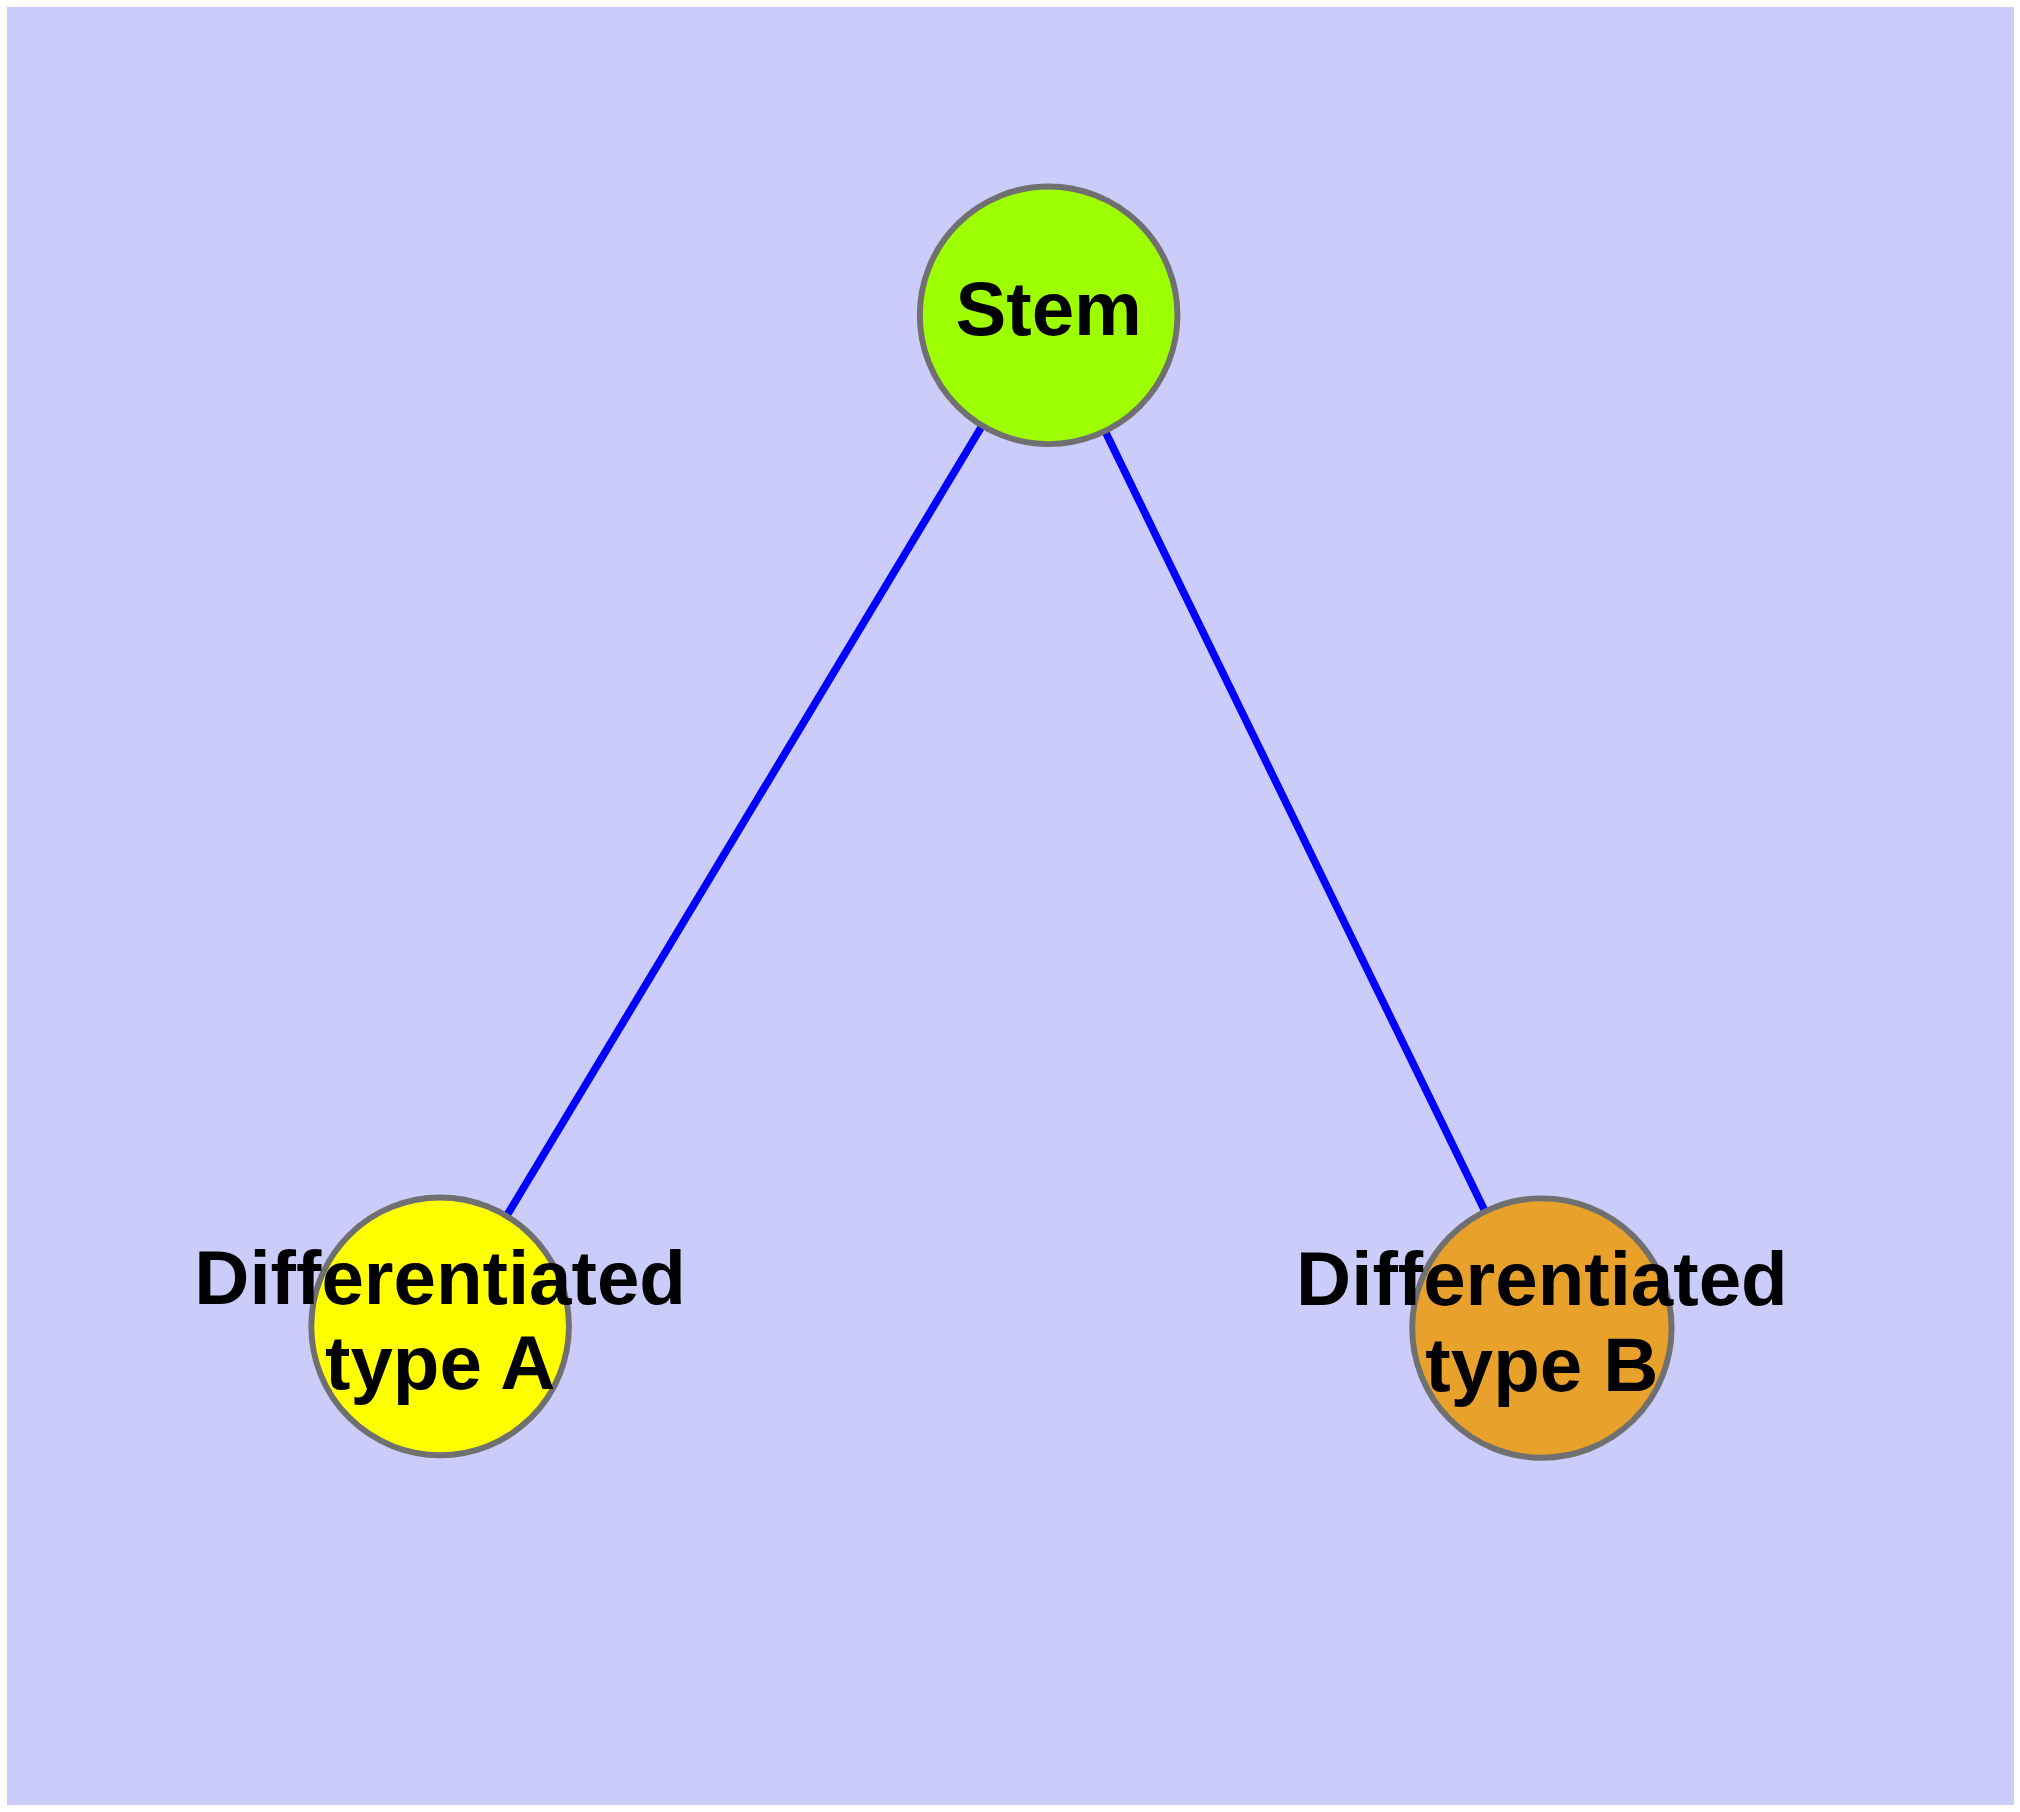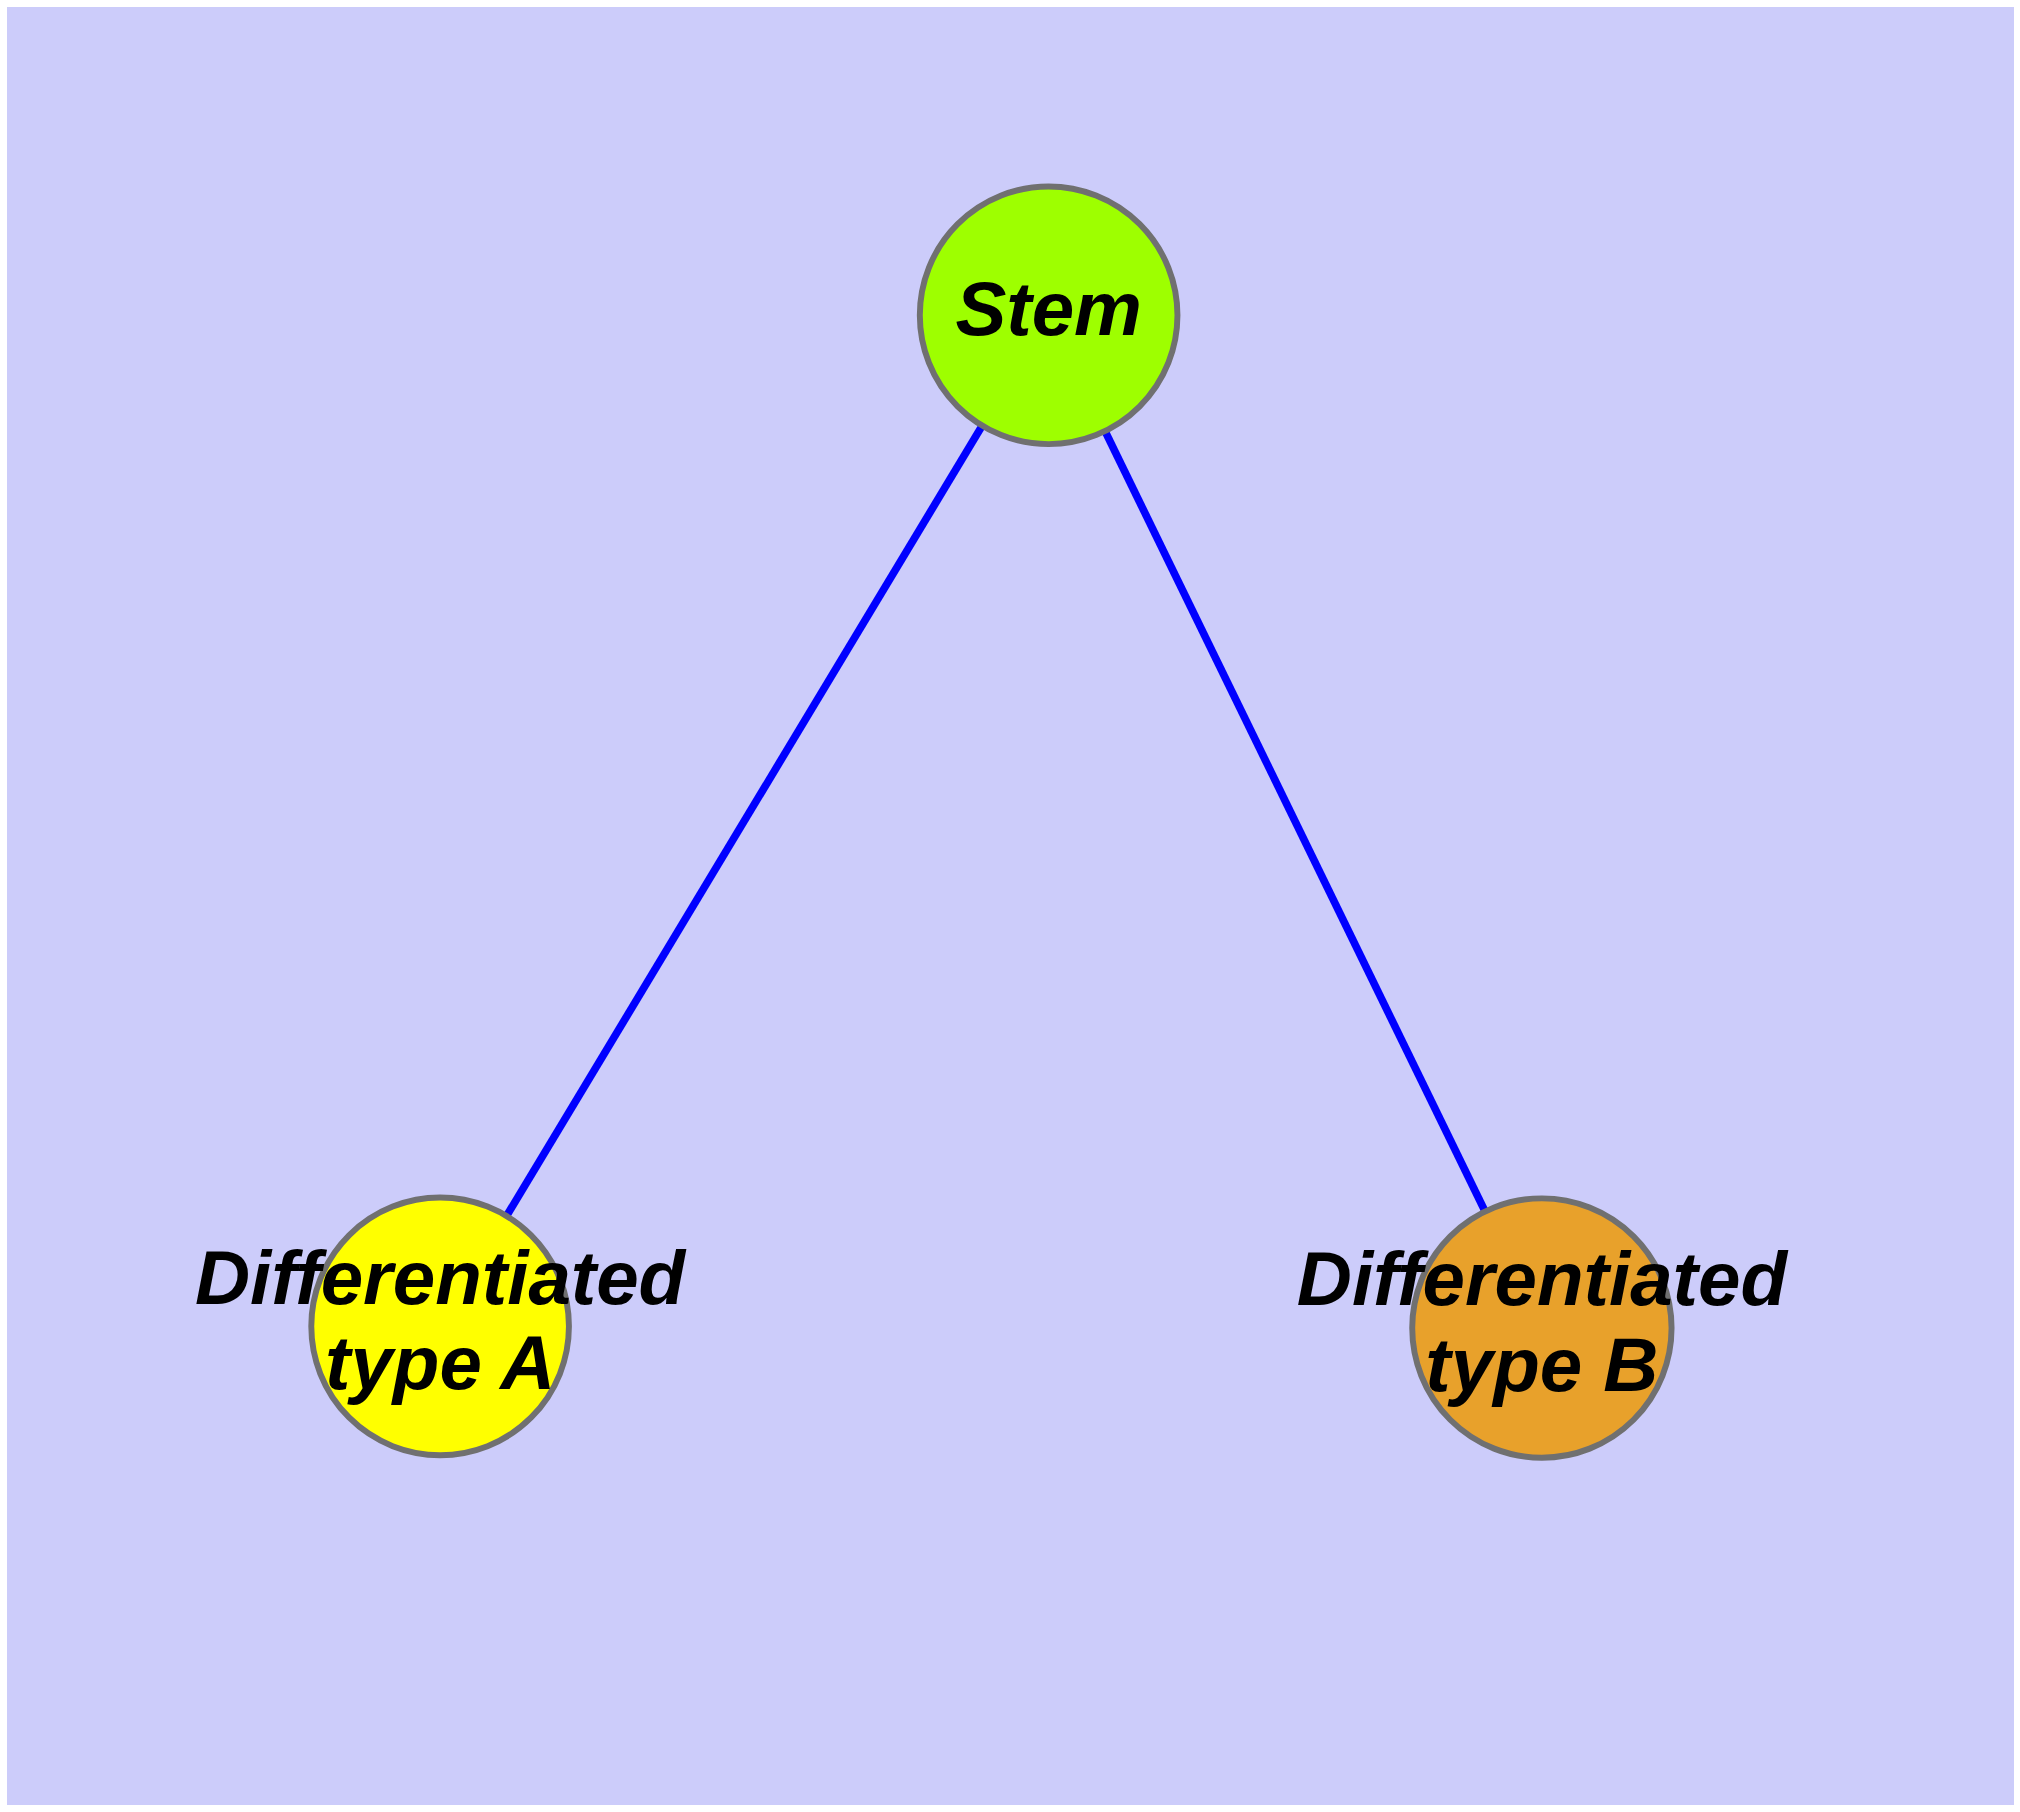--- a/index.html
+++ b/index.html
@@ -8,21 +8,20 @@
     padding: 0;
     background: #ffffff;
   }
   #canvas {
     position: relative;
     width: 2021px;
     height: 1812px;
     background: #ffffff;
     overflow: hidden;
     font-family: "Liberation Sans", "DejaVu Sans", sans-serif;
-    font-style: italic;
   }
   #plot-area {
     position: absolute;
     left: 6.8px;
     top: 6.8px;
     width: 2007px;
     height: 1798px;
     background: #ccccfa;
   }
   #graph-svg {

